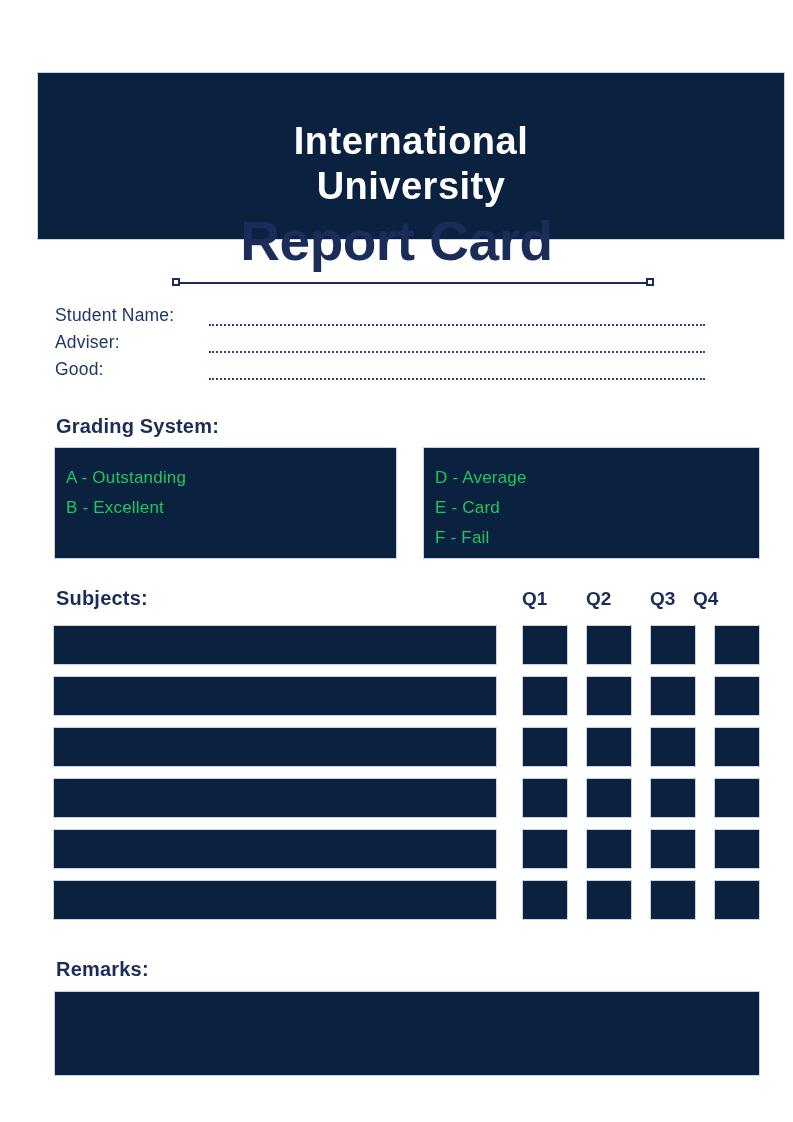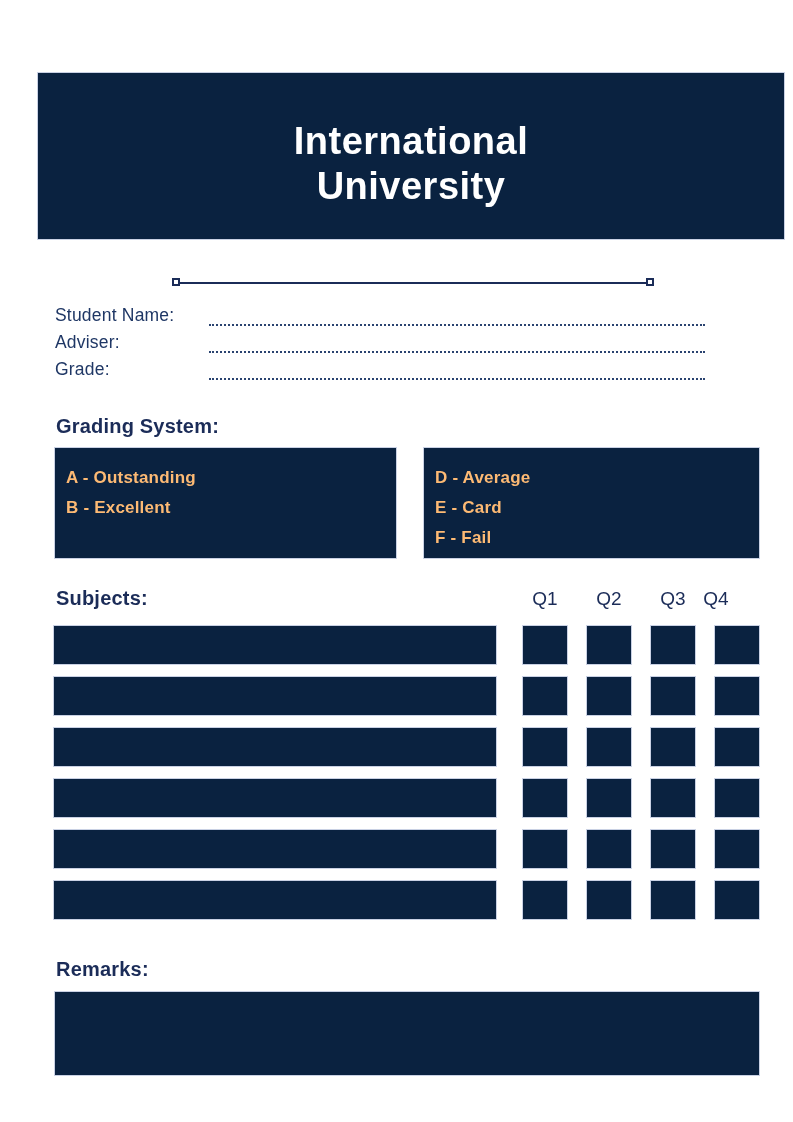--- a/index.html
+++ b/index.html
@@ -100,38 +100,37 @@
     line-height: 24px;
   }
 
   
   .grade-box {
     position: absolute;
     top: 447px;
     height: 112px;
     background: var(--navy, #0a2240);
     border: 1px solid var(--box-border, #c9d1e4);
-    color: #fdba74;
+    color: #22c55e;
     font-size: 17px;
     line-height: 30px;
     padding: 15px 12px 0 11px;
     letter-spacing: 0.2px;
-    font-weight: bold;
   }
   .grade-box.left  { left: 54px;  width: 343px; }
   .grade-box.right { left: 423px; width: 337px; }
 
   
   .quarter-header {
     position: absolute;
     top: 588px;
     width: 46px;
-    text-align: center;
+    text-align: left;
     font-size: 19px;
-    font-weight: normal;
+    font-weight: bold;
     color: var(--ink, #1b2c58);
   }
   .subjects-grid {
     position: absolute;
     left: 53px; top: 625px;
     width: 707px;
   }
   .subject-row {
     position: relative;
     height: 40px;
@@ -166,36 +165,37 @@
 
 <div class="page" style="--navy: #0a2240; --ink: #1b2c58; --label: #1f3765; --box-border: #c9d1e4; --dots: #2a4370; --page-bg: #ffffff;">
 
   <header class="banner">
     <div class="banner-name">
       <div>International</div>
       <div>University</div>
     </div>
   </header>
 
+  <h1 class="report-title">Report Card</h1>
 
   <div class="divider">
     <span class="handle left"></span>
     <span class="handle right"></span>
   </div>
 
   <div class="field-row" style="top:303px">
     <span class="field-label">Student Name:</span>
     <span class="field-line"></span>
   </div>
   <div class="field-row" style="top:330px">
     <span class="field-label">Adviser:</span>
     <span class="field-line"></span>
   </div>
   <div class="field-row" style="top:357px">
-    <span class="field-label">Grade:</span>
+    <span class="field-label">Good:</span>
     <span class="field-line"></span>
   </div>
 
   <div class="section-heading" style="top:414px">Grading System:</div>
 
   <div class="grade-box left">
     <div>A - Outstanding</div>
     <div>B - Excellent</div>
   </div>
   <div class="grade-box right">

